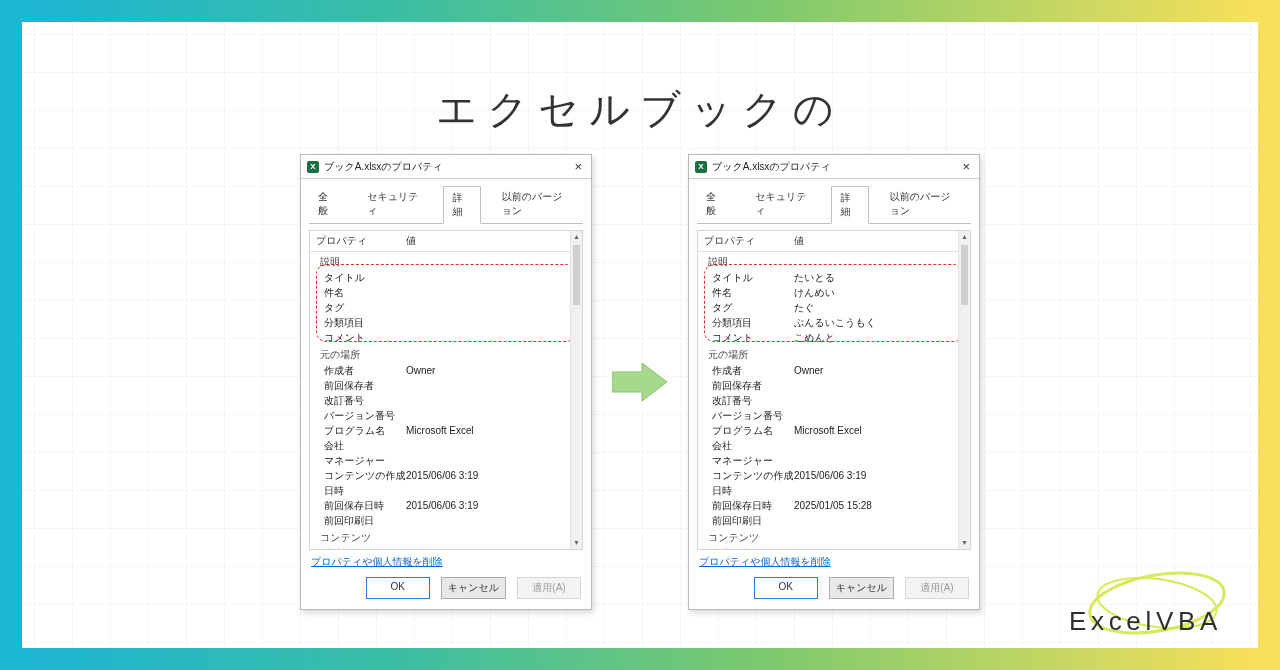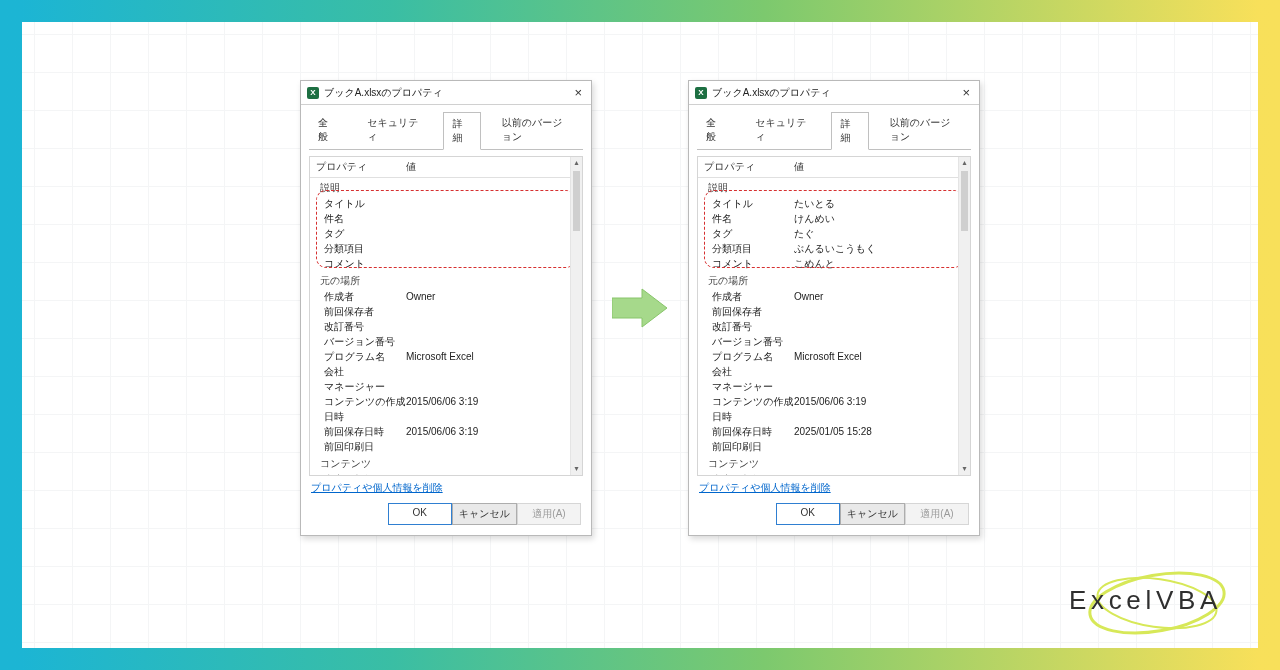--- a/index.html
+++ b/index.html
@@ -118,21 +118,21 @@
 .row { display:flex; padding:0 6px 0 14px; line-height:15px; }
 .row .c1 { width: 82px; }
 .row .c2 { flex:1; }
 .redbox {
   position: absolute;
   border: 1px dashed #d63030;
   border-radius: 10px;
   pointer-events: none;
 }
 .link { color:#0066cc; text-decoration: underline; font-size:10px; margin:3px 10px 0 10px; display:inline-block; cursor:pointer;}
-.btnrow { display:flex; justify-content:flex-end; gap:0; padding:8px 10px 10px 10px; }
+.btnrow { display:flex; justify-content:flex-end; gap:11px; padding:8px 10px 10px 10px; }
 .btn {
   min-width: 64px;
   font-size: 10px;
   padding: 3px 6px;
   text-align: center;
   border: 1px solid #adadad;
   background: #e9e9e9;
   color: #333;
 }
 .btn.primary { border-color:#2f7fd1; background:#fff; }
@@ -140,21 +140,21 @@
 .arrow-big {
   width: 56px;
   display:flex;
   align-items:center;
   justify-content:center;
 }
 .arrow-svg { width: 56px; height: 42px; }
 .bottom-label {
   position: absolute;
   right: 58px;
-  bottom: 54px;
+  bottom: 33px;
   font-size: 26px;
   letter-spacing: 0.18em;
   color: #2f2f2f;
   z-index: 50;
 }
 .ellipse-deco {
   position: absolute;
   right: 48px;
   bottom: 30px;
   width: 150px;
@@ -162,20 +162,21 @@
   z-index: 40;
 }
 .sel-val { background:#eee; display:inline-block; padding:0 14px 0 0;}
 </style>
 </head>
 <body>
 
 <div class="grid-bg"></div>
 
 <div class="heading">
+  <div>エクセルブックの</div>
 </div>
 
 <div class="dialogs">
 
   <div class="dialog">
     <div class="titlebar">
       <span class="excel-icon">X</span>
       <span>ブックA.xlsxのプロパティ</span>
       <span class="spacer"></span>
       <span class="close">×</span>

